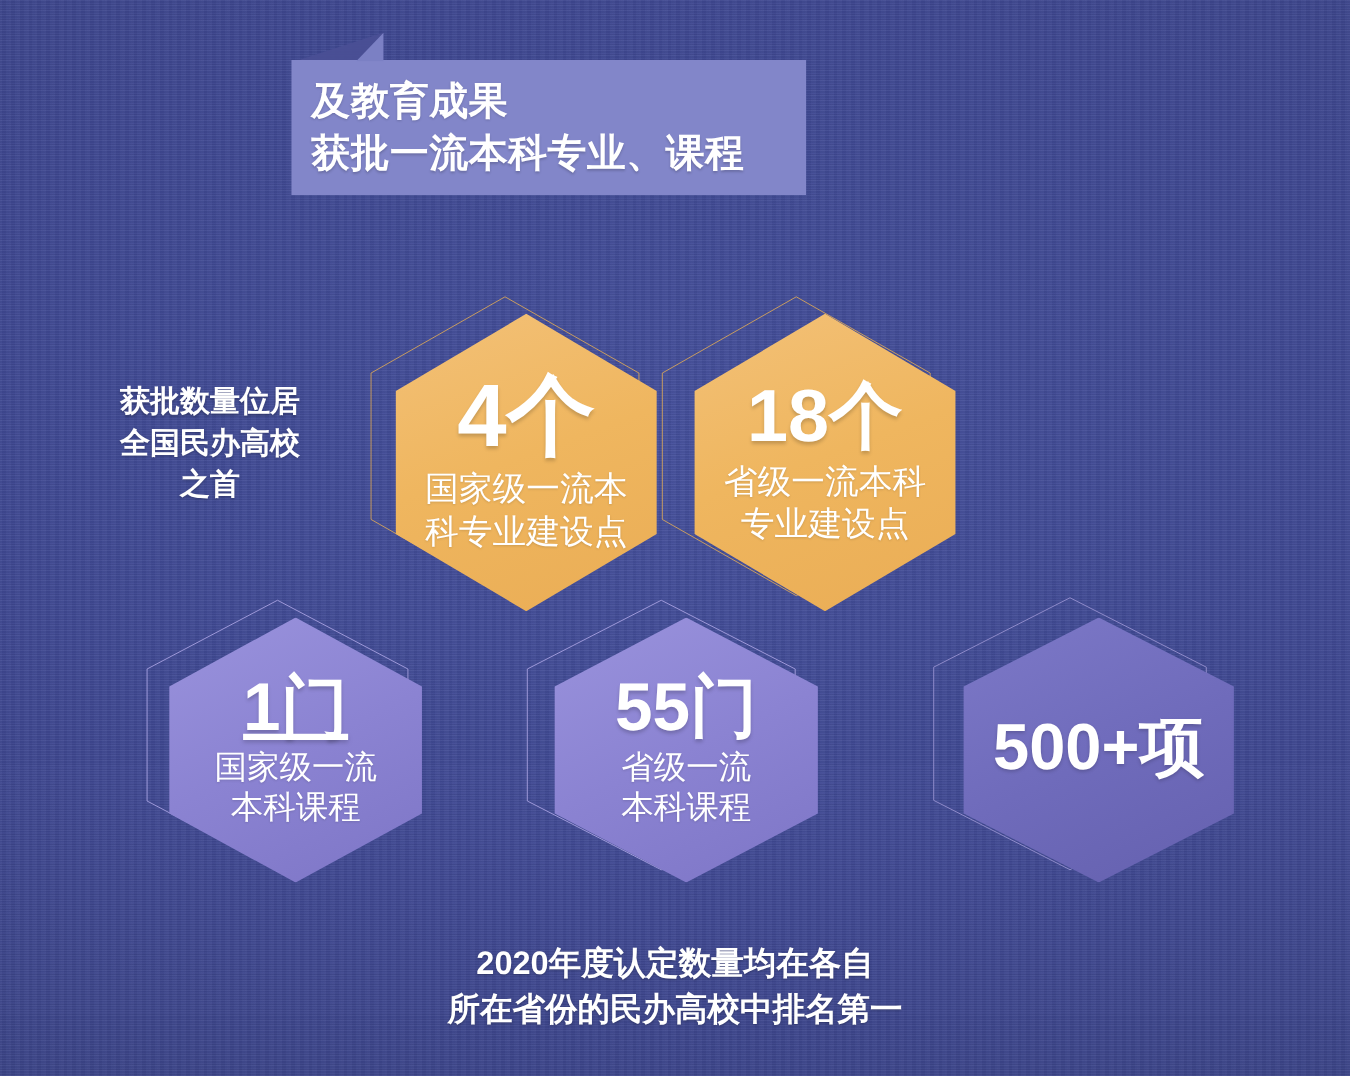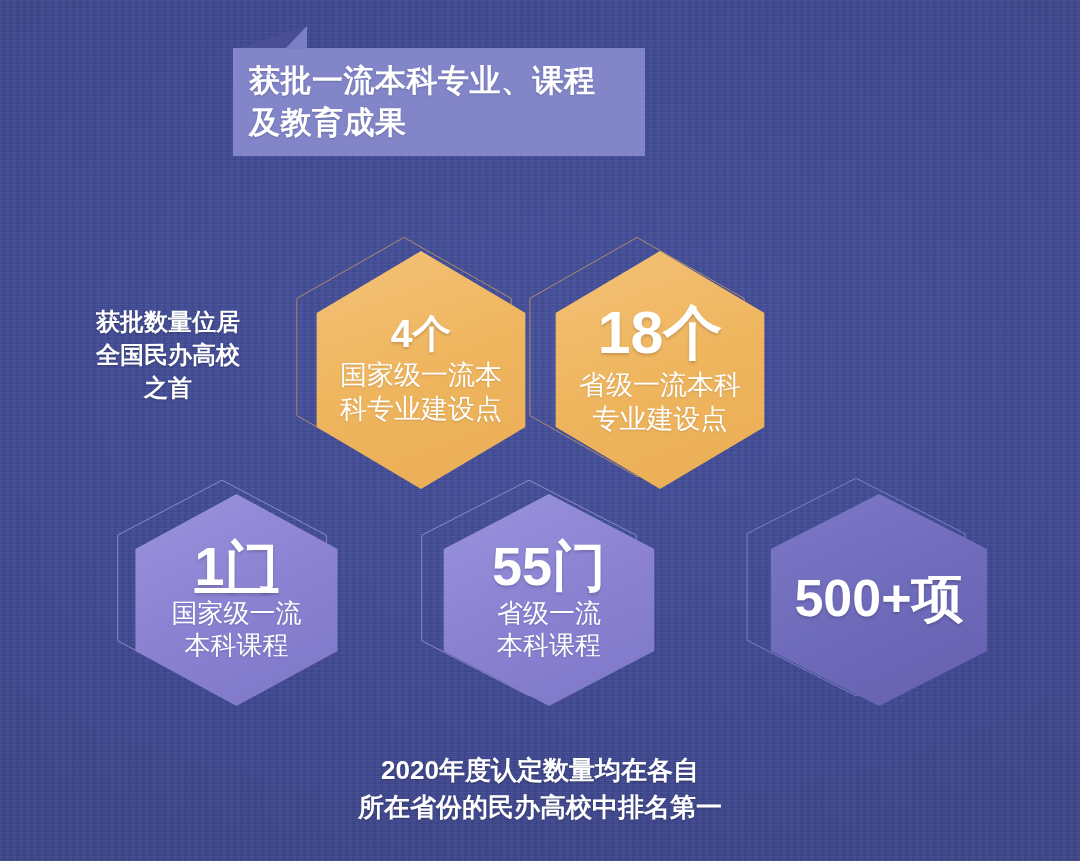--- a/index.html
+++ b/index.html
@@ -75,21 +75,21 @@
     background:linear-gradient(160deg,#f3c178 0%,#efb65f 48%,#eaad55 100%);
   }
   .purple-a .hex{
     background:linear-gradient(155deg,#9a93dd 0%,#8b83d2 50%,#7d75c6 100%);
   }
   .purple-b .hex{
     background:linear-gradient(155deg,#7d79c8 0%,#6f6bbb 52%,#6460ae 100%);
   }
   
   #hex1{left:310px;top:251px;width:222px;height:238px;}
-  #hex1 .hex-num{font-size:39px;margin-bottom:6px;}
+  #hex1 .hex-num{font-size:71px;margin-bottom:6px;}
   #hex1 .hex-label{font-size:27px;}
   #hex1-outline{left:-20px;top:-16px;width:228px;height:244px;}
   
   #hex2{left:549px;top:251px;width:222px;height:238px;}
   #hex2 .hex-num{font-size:59px;margin-bottom:6px;}
   #hex2 .hex-label{font-size:27px;}
   #hex2-outline{left:-26px;top:-16px;width:228px;height:244px;}
   
   #hex3{left:129px;top:494px;width:215px;height:212px;}
   #hex3 .hex-num{font-size:54px;margin-bottom:4px;text-decoration:underline;}
@@ -115,22 +115,22 @@
 </style>
 </head>
 <body>
 
 <div id="stage">
 
   <div id="ribbon-fold"></div>
   <div id="ribbon"></div>
   <div id="ribbon-tip"></div>
   <div id="ribbon-text">
+    <div>及教育成果</div>
     <div>获批一流本科专业、课程</div>
-    <div>及教育成果</div>
   </div>
 
   <div class="side-caption" id="caption-left">获批数量位居
 全国民办高校
 之首</div>
 
 
   <div class="hex-group orange" id="hex1">
     <div class="hex-outline" id="hex1-outline">
       <svg viewBox="0 0 100 100" preserveAspectRatio="none">

